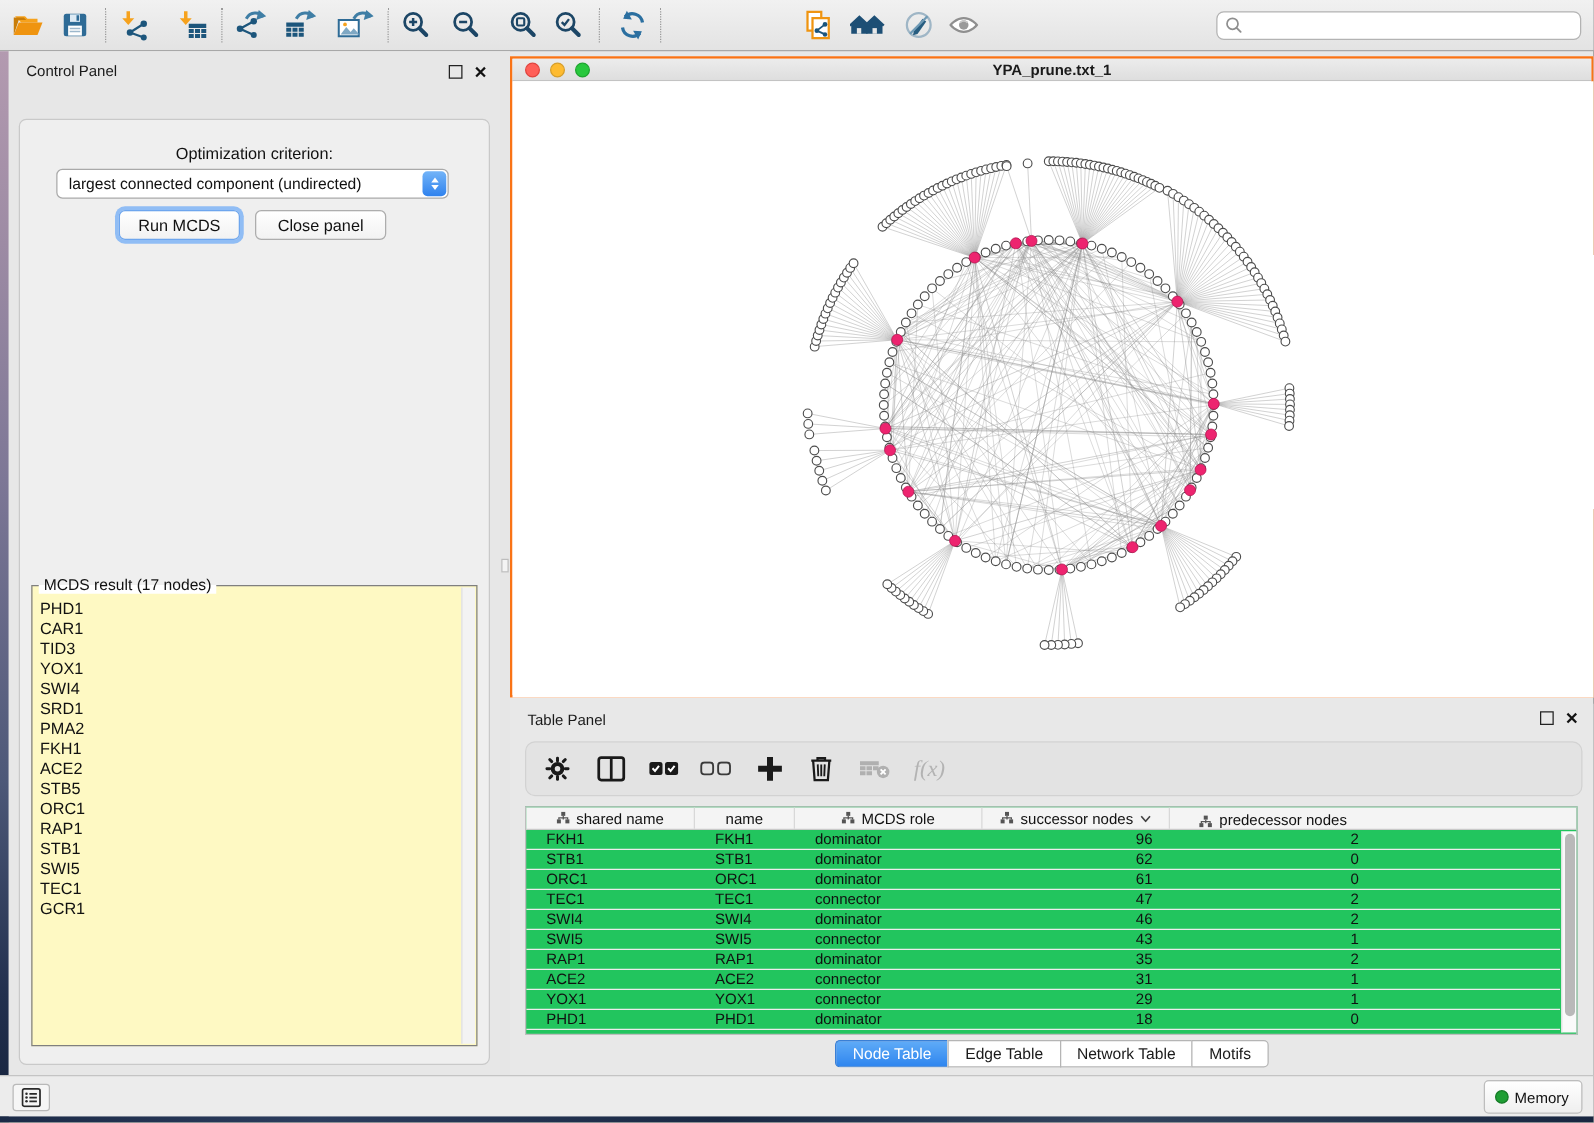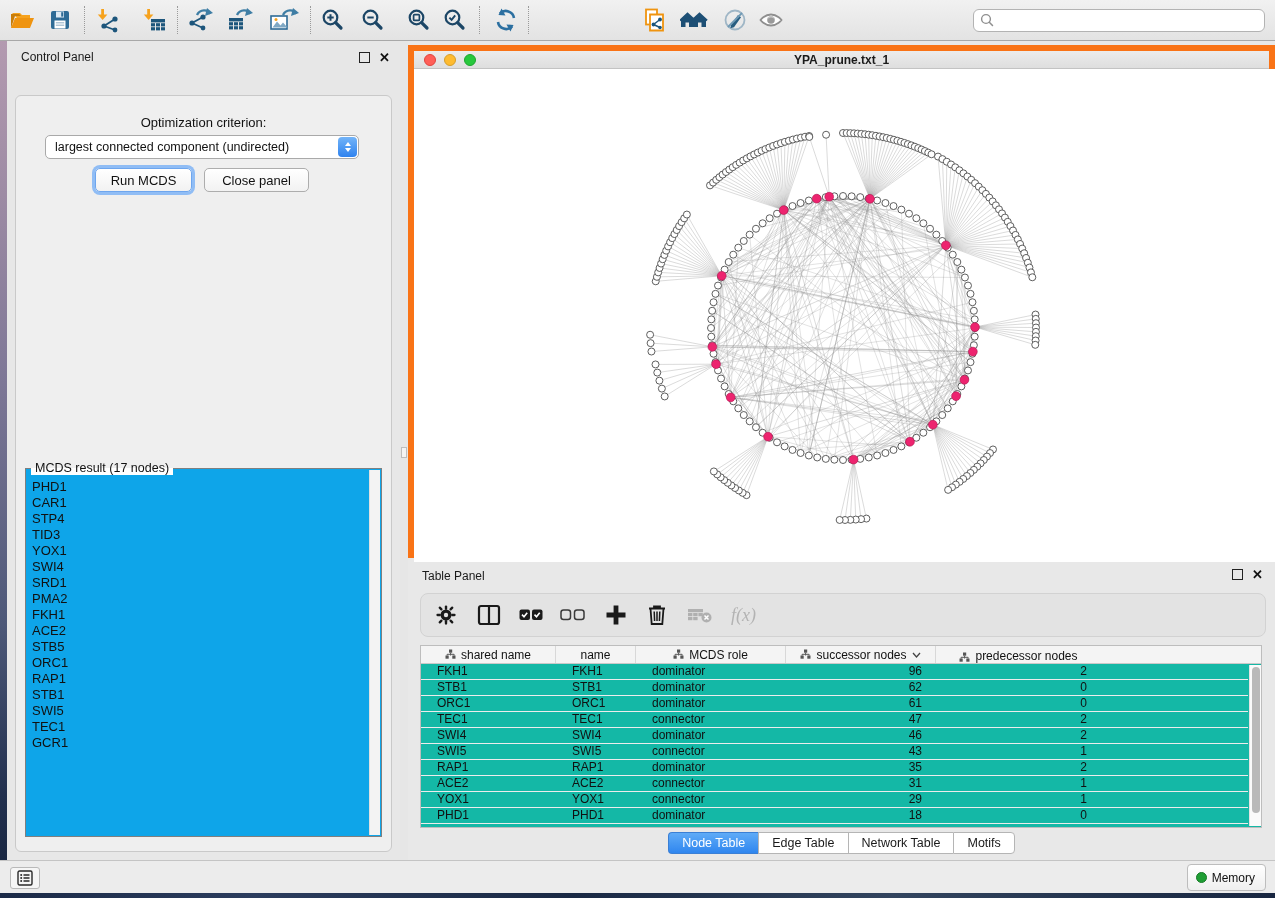--- a/index.html
+++ b/index.html
@@ -44,53 +44,53 @@
     display:flex; align-items:center; padding-left:9px; cursor:pointer; }
   .stepper { position:absolute; right:1px; top:1px; bottom:1px; width:19px; border-radius:4px;
     background:linear-gradient(#73b4f8,#2f82ee); display:flex; flex-direction:column;
     align-items:center; justify-content:center; gap:2px; }
   .arr-up { width:0; height:0; border-left:3.5px solid transparent; border-right:3.5px solid transparent; border-bottom:4.5px solid #fff; }
   .arr-dn { width:0; height:0; border-left:3.5px solid transparent; border-right:3.5px solid transparent; border-top:4.5px solid #fff; }
   .btn { position:absolute; height:24px; background:linear-gradient(#ffffff,#f2f2f2); border:1px solid #adadad;
     border-radius:5px; font-size:13px; color:#111; display:flex; align-items:center; justify-content:center; cursor:pointer; }
   .btn-run { left:79px; top:72px; width:97px; box-shadow:0 0 0 3px rgba(92,162,248,.65); border-color:#6ea6ee; }
   .btn-close { left:188px; top:72px; width:105px; }
-  .mcds-box { position:absolute; left:9px; right:9px; top:372px; bottom:14px; background:#0ea5e9; border:1px solid #7f7f7f; }
+  .mcds-box { position:absolute; left:9px; right:9px; top:372px; bottom:14px; background:#fef9c3; border:1px solid #7f7f7f; }
   .mcds-legend { position:absolute; top:-8px; left:5px; padding:0 4px; font-size:12.5px; color:#111;
     background:linear-gradient(#efefef 52%, #ffffff 52%); }
   .mcds-list { position:absolute; left:0; top:10px; right:13px; bottom:2px; overflow:hidden; }
   .mcds-item { font-size:13px; line-height:16px; padding-left:6px; color:#111; cursor:default; }
   .mcds-scroll { position:absolute; right:1px; top:1px; bottom:1px; width:11px; background:#f3f3f3; border-left:1px solid #e0e0e0; }
 
   
   .v-split { position:absolute; left:400px; top:41px; width:8px; bottom:38px; background:#e6e6e6; }
   .v-split .handle { position:absolute; left:1px; top:406px; width:6px; height:11px; background:#f4f4f4; border:1px solid #bdbdbd; }
 
   
   .net-window { position:absolute; left:408px; top:45px; width:867px; height:513px;
-    border:6px solid #f97316; background:#fff; }
+    border:2px solid #f97316; background:#fff; }
   .net-titlebar { position:absolute; top:0; left:0; right:0; height:18px;
     background:linear-gradient(#ececec,#dedede); border-bottom:1px solid #c3c3c3;
     display:flex; align-items:center; }
   .tl { width:12px; height:12px; border-radius:50%; margin-left:8px; cursor:pointer; }
   .tl-red { background:#ff5f58; border:1px solid #e0443e; margin-left:10px; }
   .tl-yellow { background:#febb30; border:1px solid #d69e2a; }
   .tl-green { background:#28c83d; border:1px solid #1ea52f; }
   .net-title { position:absolute; left:0; right:0; text-align:center; font-size:12px; font-weight:bold; color:#1a1a1a; }
   .net-canvas { position:absolute; top:18px; left:0; width:865px; height:493px; background:#fff; cursor:default; }
 
   
   .table-panel { position:absolute; left:408px; top:563px; width:867px; bottom:38px; background:#e8e8e8; }
   .tp-title-row { position:absolute; top:6px; left:14px; right:12px; height:16px; display:flex; align-items:flex-start; }
   .tp-title { font-size:12px; color:#1a1a1a; }
   .tp-toolbar { position:absolute; left:12px; right:9px; top:30px; height:44px; background:#e3e3e3;
     border:1px solid #d2d2d2; border-radius:8px; display:flex; align-items:center; }
   .tp-tool { height:30px; display:flex; align-items:center; justify-content:center; cursor:pointer; }
   .fx { font-family:"Liberation Serif", serif; font-style:italic; font-size:18px; color:#b3b3b3; }
-  .tbl { position:absolute; left:12px; right:13px; top:82px; bottom:32px; background:#14b8a6; border:1px solid #bdbdbd; }
+  .tbl { position:absolute; left:12px; right:13px; top:82px; bottom:32px; background:#22c55e; border:1px solid #bdbdbd; }
   .tbl-header { position:absolute; top:0; left:0; right:0; height:18px; background:#f4f4f4; border-bottom:1px solid #c9c9c9; display:flex; }
   .th { display:flex; align-items:center; justify-content:center; gap:5px; font-size:12px; color:#111;
     border-right:1px solid #d8d8d8; cursor:pointer; overflow:hidden; }
   .th:last-child { border-right:none;align-items:flex-end; }
   .tbl-body { position:absolute; top:18px; left:0; right:13px; bottom:0; overflow:hidden; }
   .tr { display:flex; height:16px; border-bottom:1px solid #ececec; cursor:default; }
   .td { font-size:12px; color:#111; line-height:15px; overflow:hidden; white-space:nowrap; }
   .td.left { padding-left:16px; text-align:left; }
   .td.right { padding-right:14px; text-align:right; }
   .tbl-vscroll { position:absolute; right:0; top:19px; bottom:1px; width:12px; background:#fafafa; border-left:1px solid #e3e3e3; }
@@ -296,21 +296,20 @@
           <span>Run MCDS</span>
         </div>
       <div class="btn btn-close">
           <span>Close panel</span>
         </div>
       <div class="mcds-box">
         <span class="mcds-legend">MCDS result (17 nodes)</span>
         <div class="mcds-list" id="mcds-list">
             <div class="mcds-item">PHD1</div>
             <div class="mcds-item">CAR1</div>
-            <div class="mcds-item">STP4</div>
             <div class="mcds-item">TID3</div>
             <div class="mcds-item">YOX1</div>
             <div class="mcds-item">SWI4</div>
             <div class="mcds-item">SRD1</div>
             <div class="mcds-item">PMA2</div>
             <div class="mcds-item">FKH1</div>
             <div class="mcds-item">ACE2</div>
             <div class="mcds-item">STB5</div>
             <div class="mcds-item">ORC1</div>
             <div class="mcds-item">RAP1</div>

